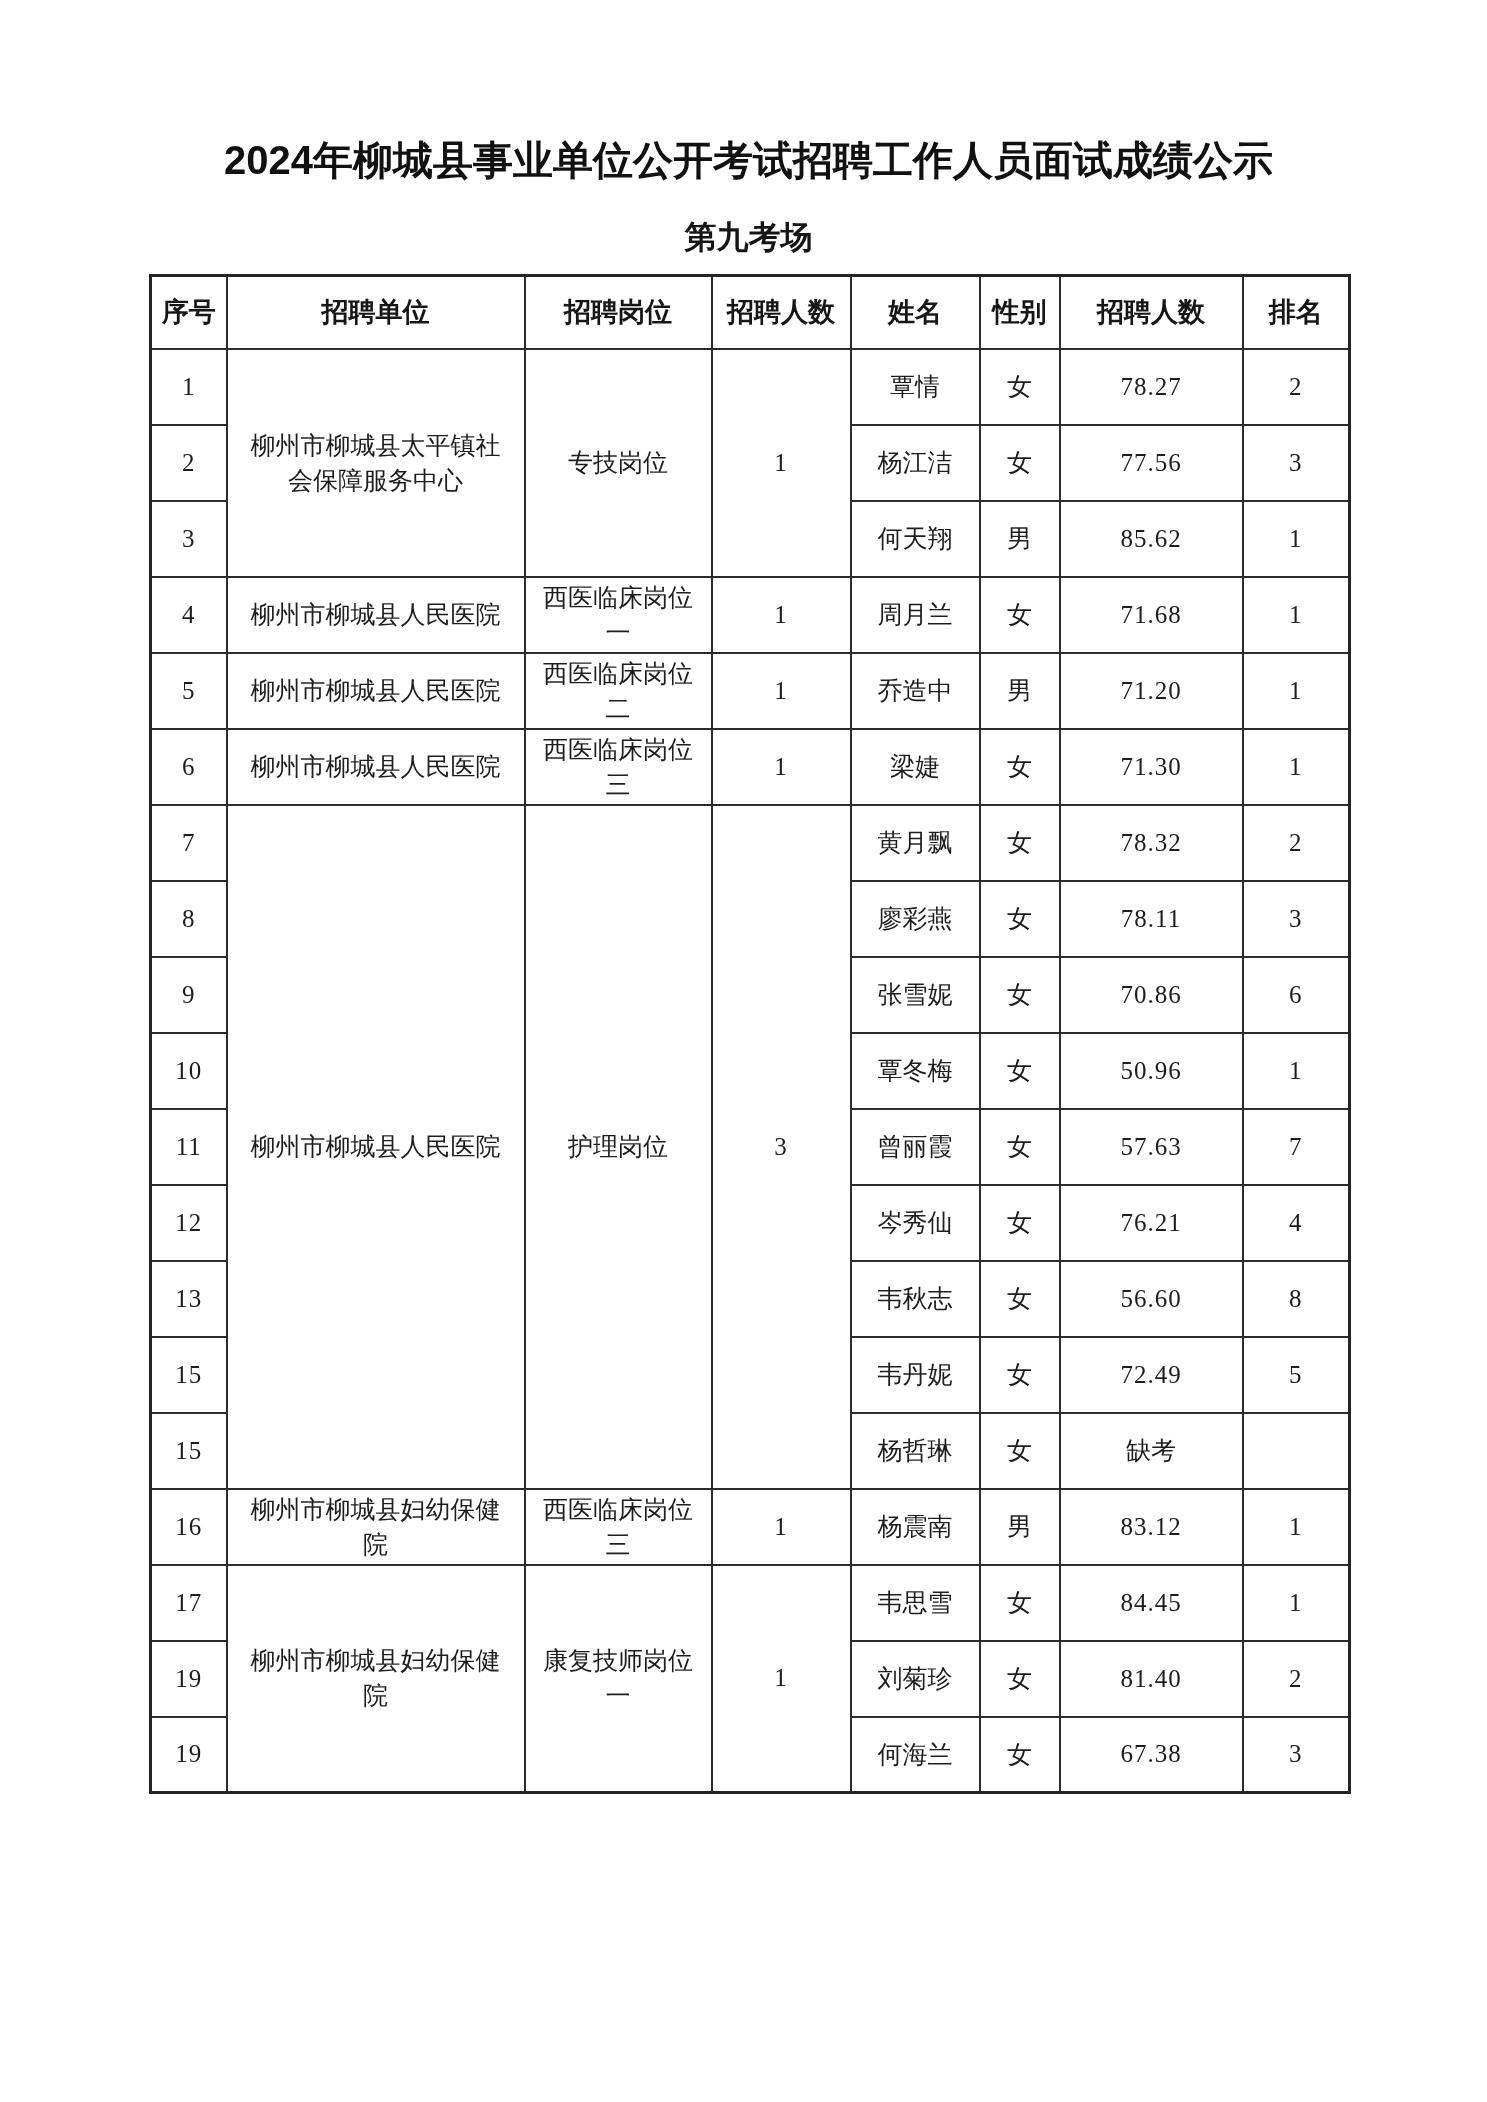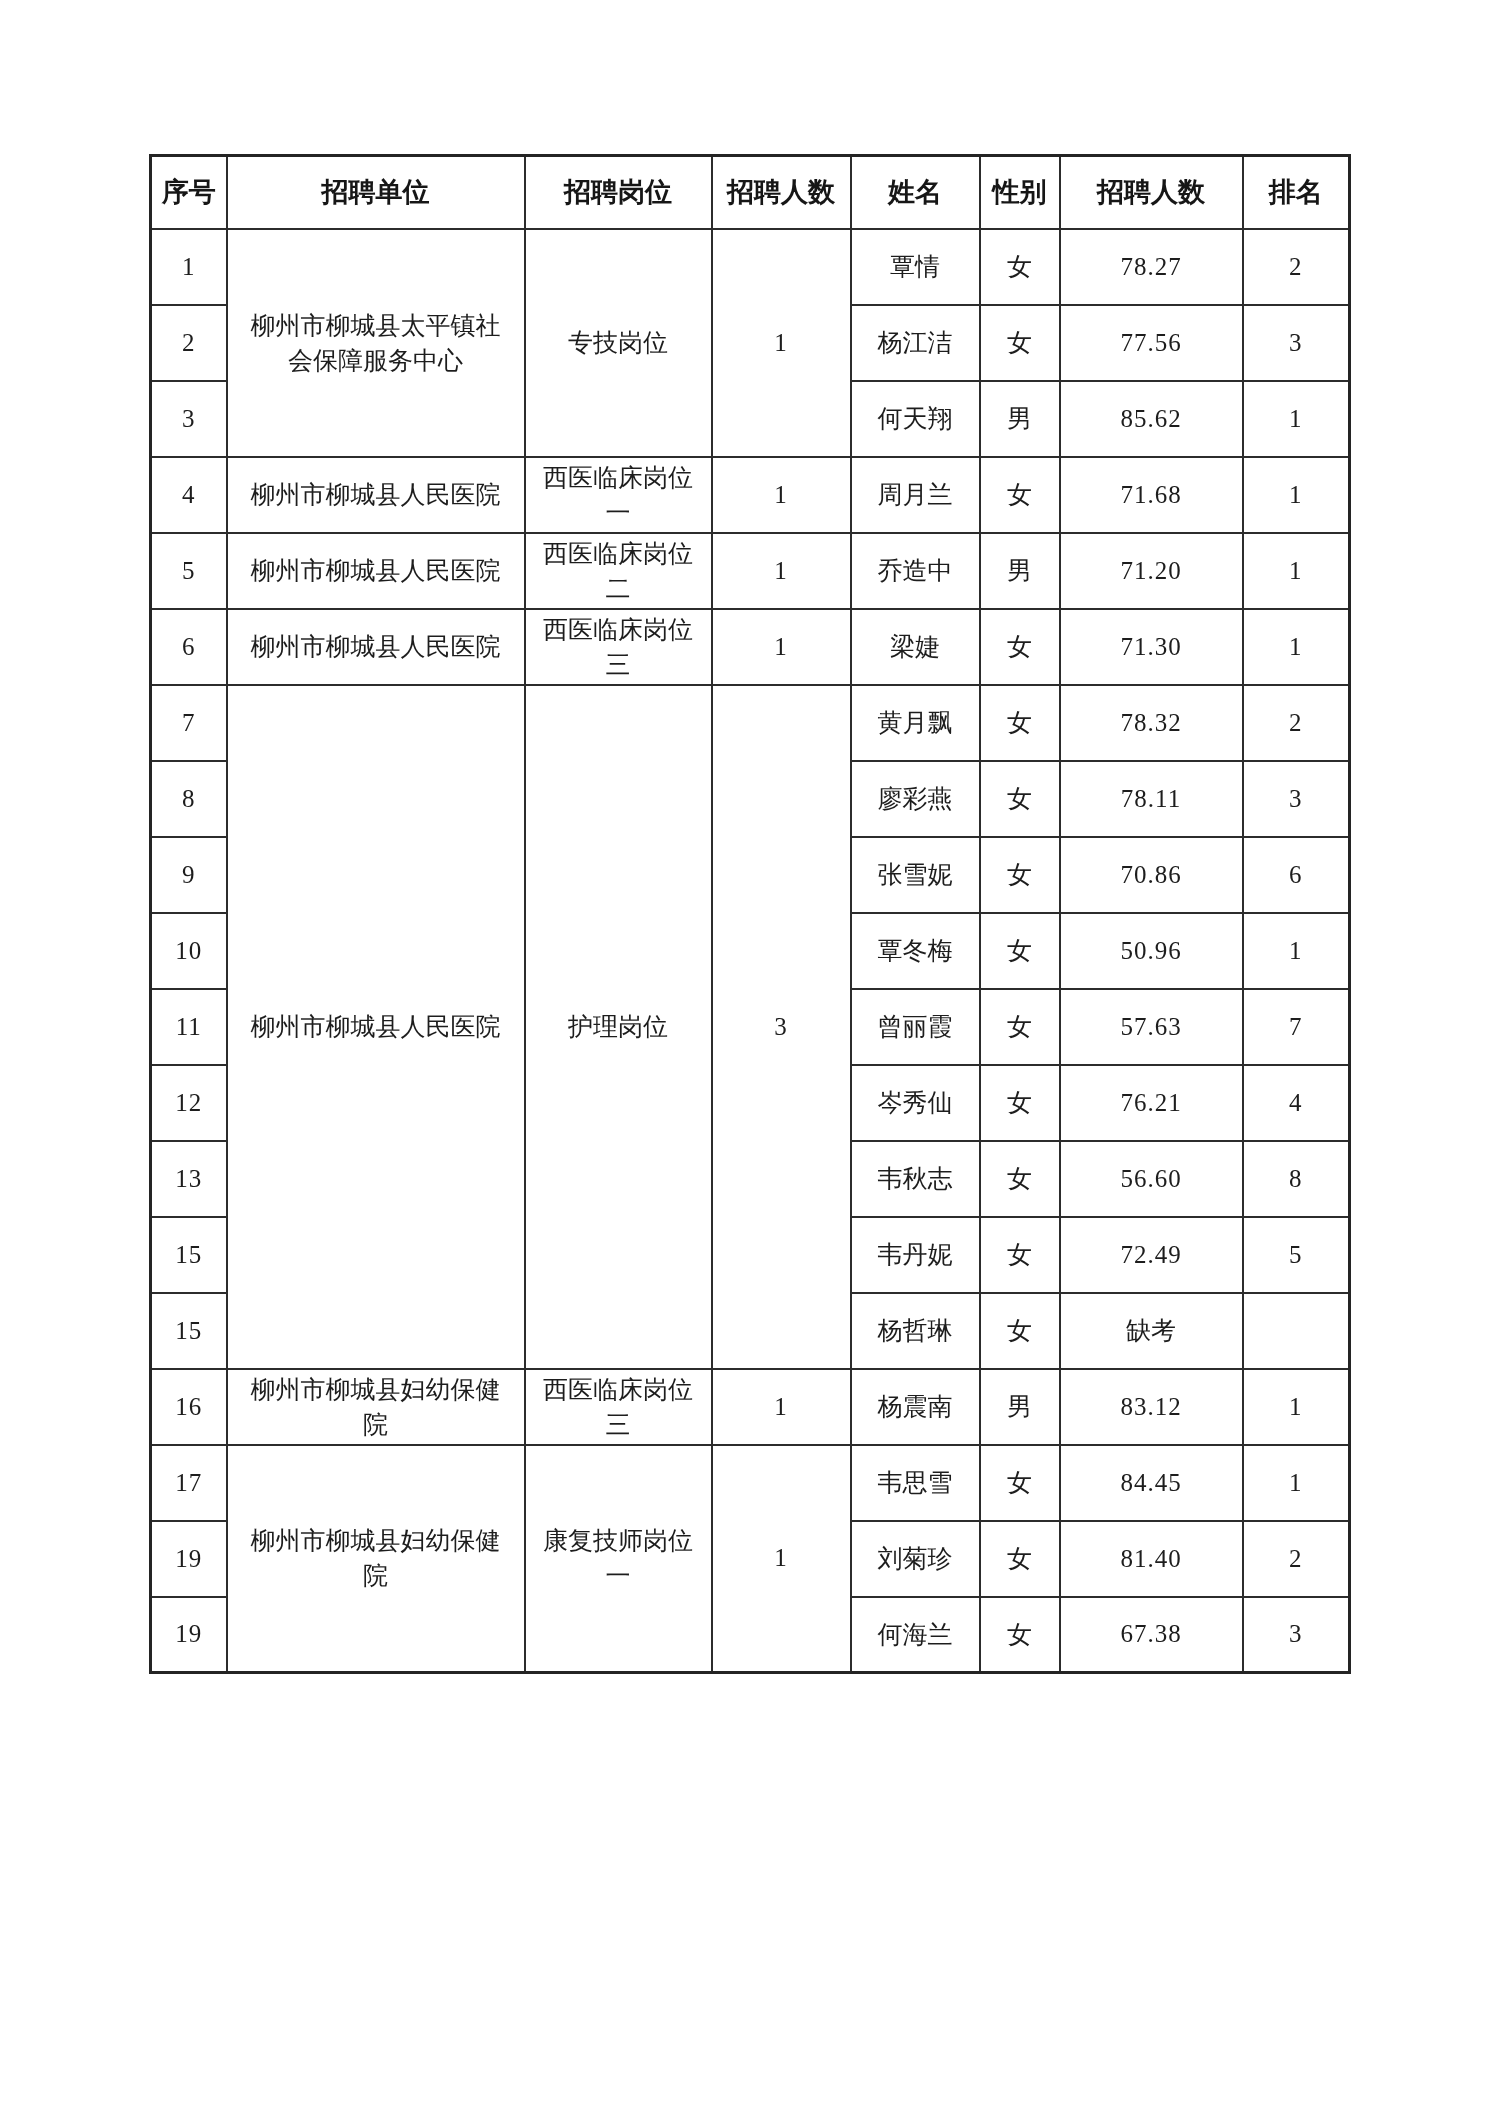--- a/index.html
+++ b/index.html
@@ -79,20 +79,22 @@
     word-break: break-all;
   }
   .wrap.unit { max-width: 254px; }
   .wrap.pos  { max-width: 160px; }
 </style>
 </head>
 <body>
 
 <div class="content">
 
+  <div class="page-title">2024年柳城县事业单位公开考试招聘工作人员面试成绩公示</div>
+  <div class="page-subtitle">第九考场</div>
 
   <table class="results">
     <colgroup>
       <col style="width:76px">
         <col style="width:298px">
         <col style="width:187px">
         <col style="width:139px">
       <col style="width:129px">
         <col style="width:80px">
         <col style="width:183px">

